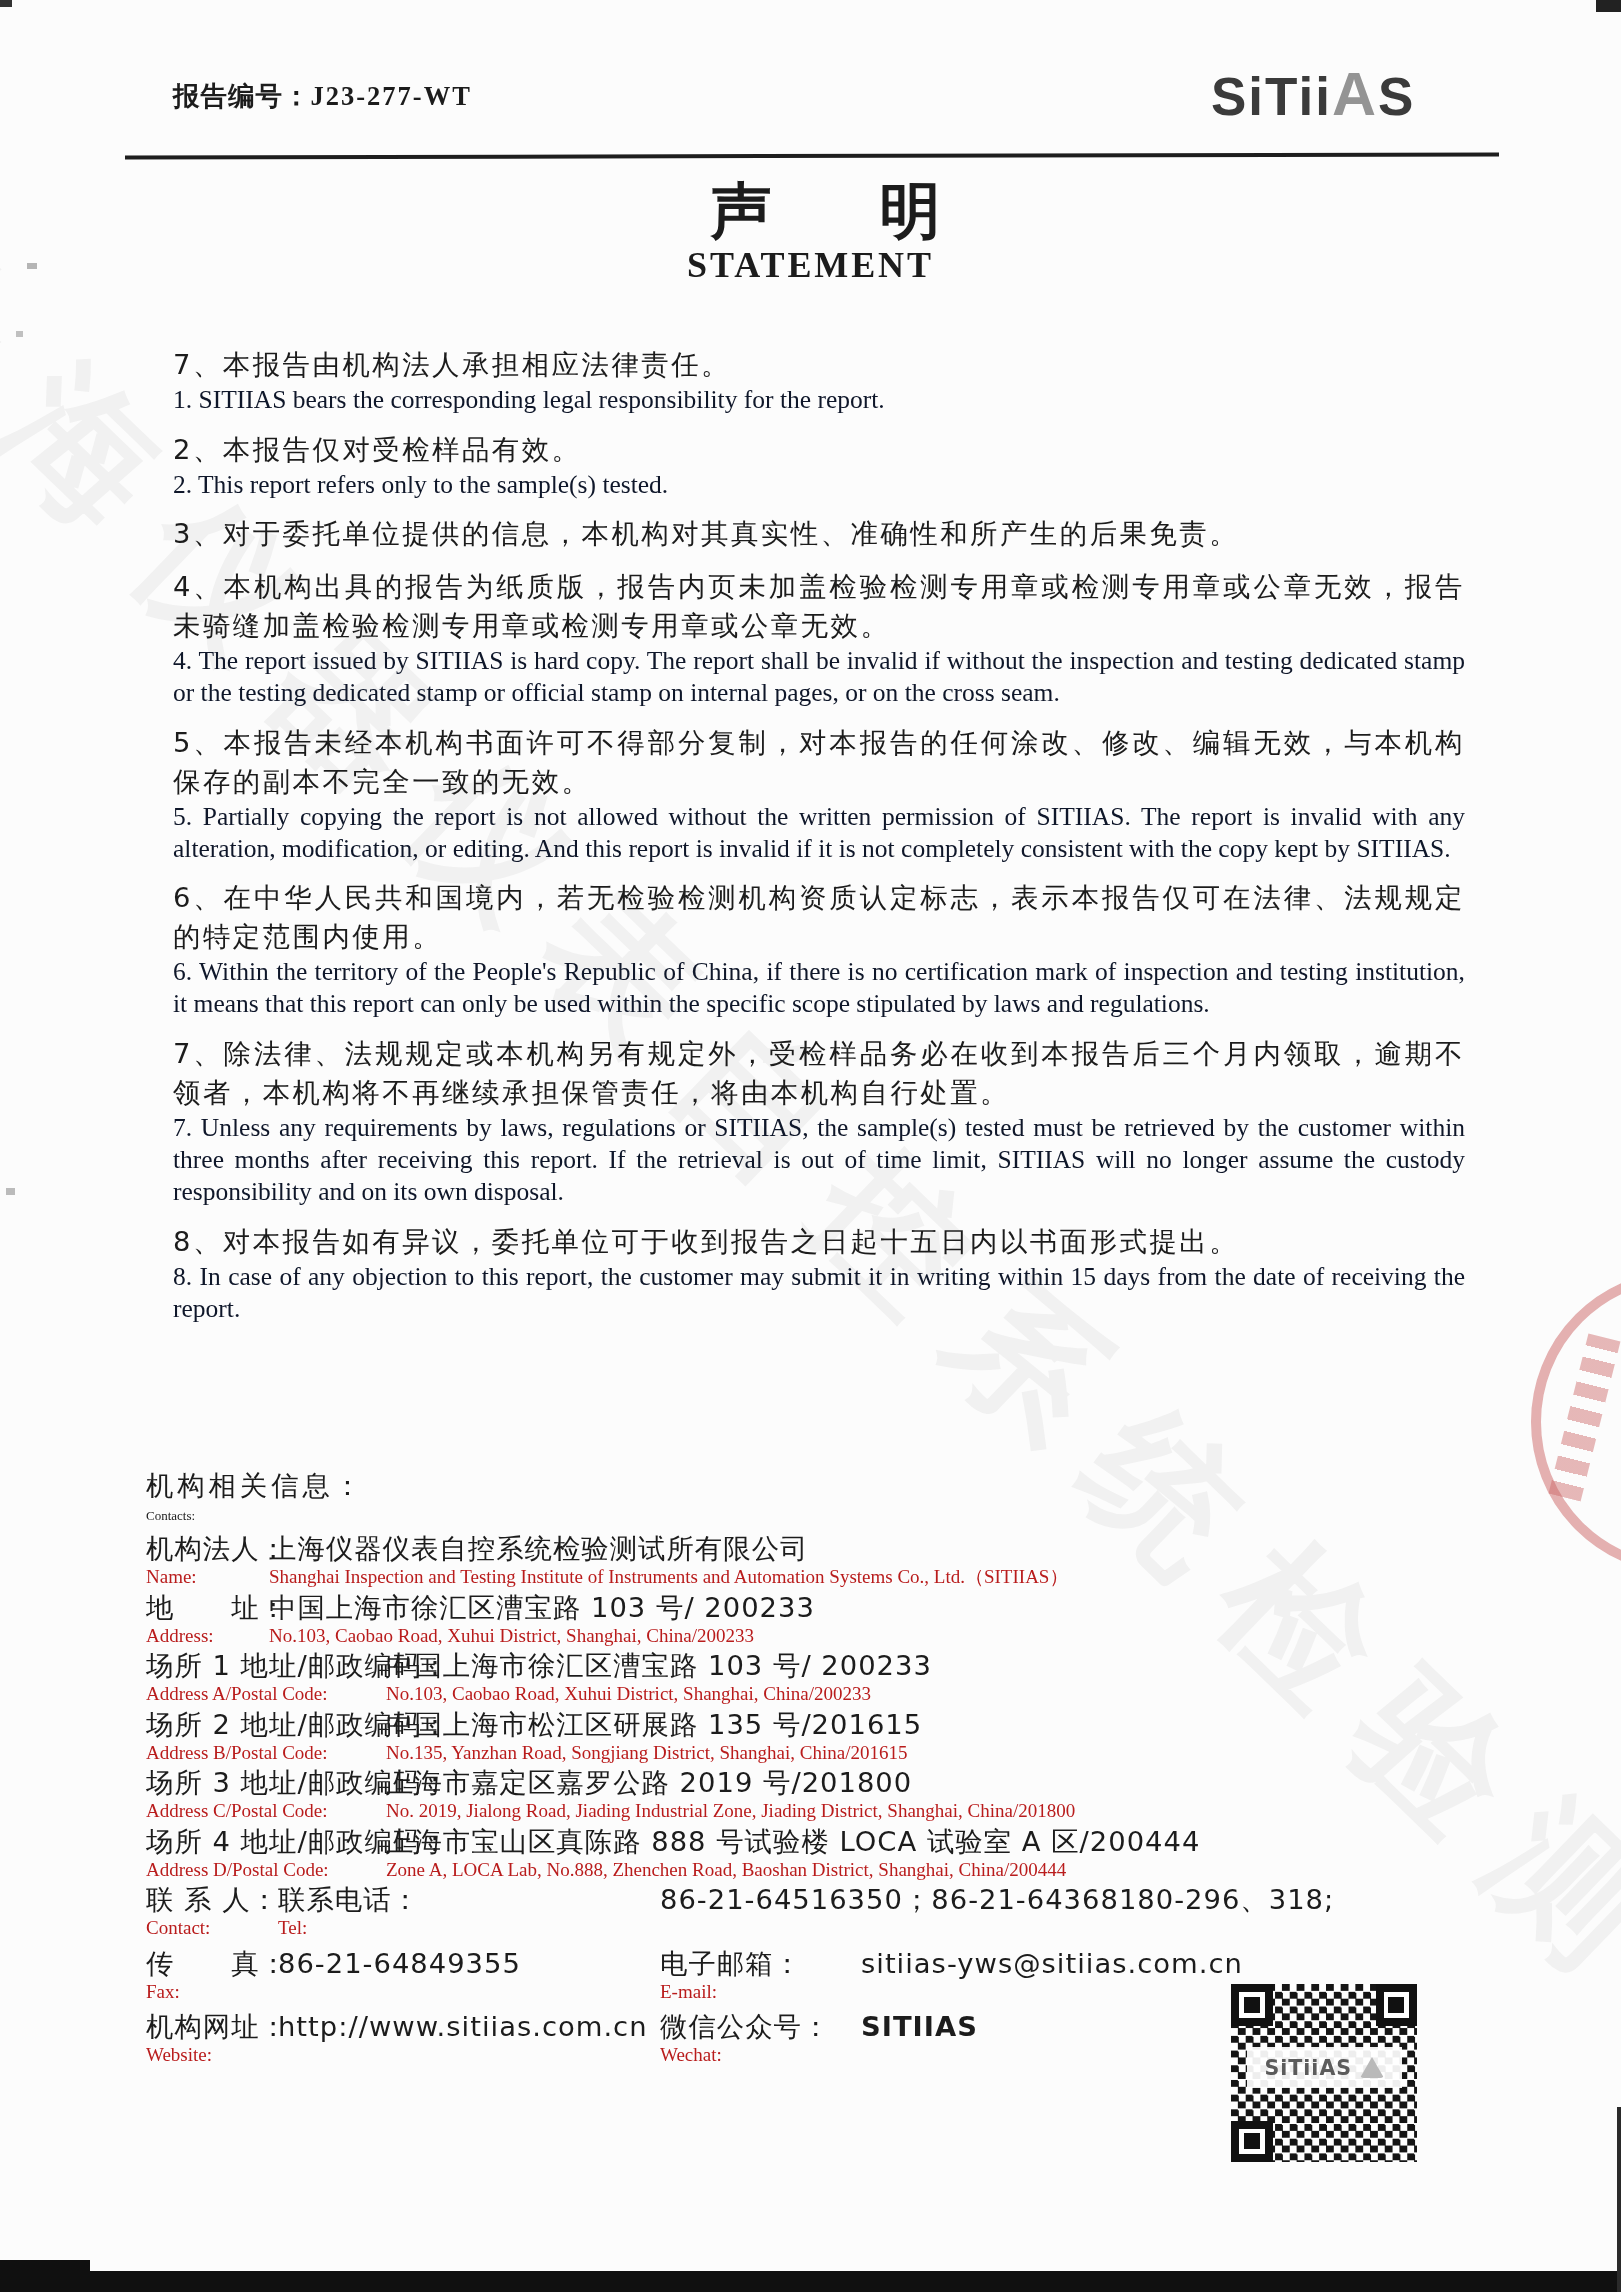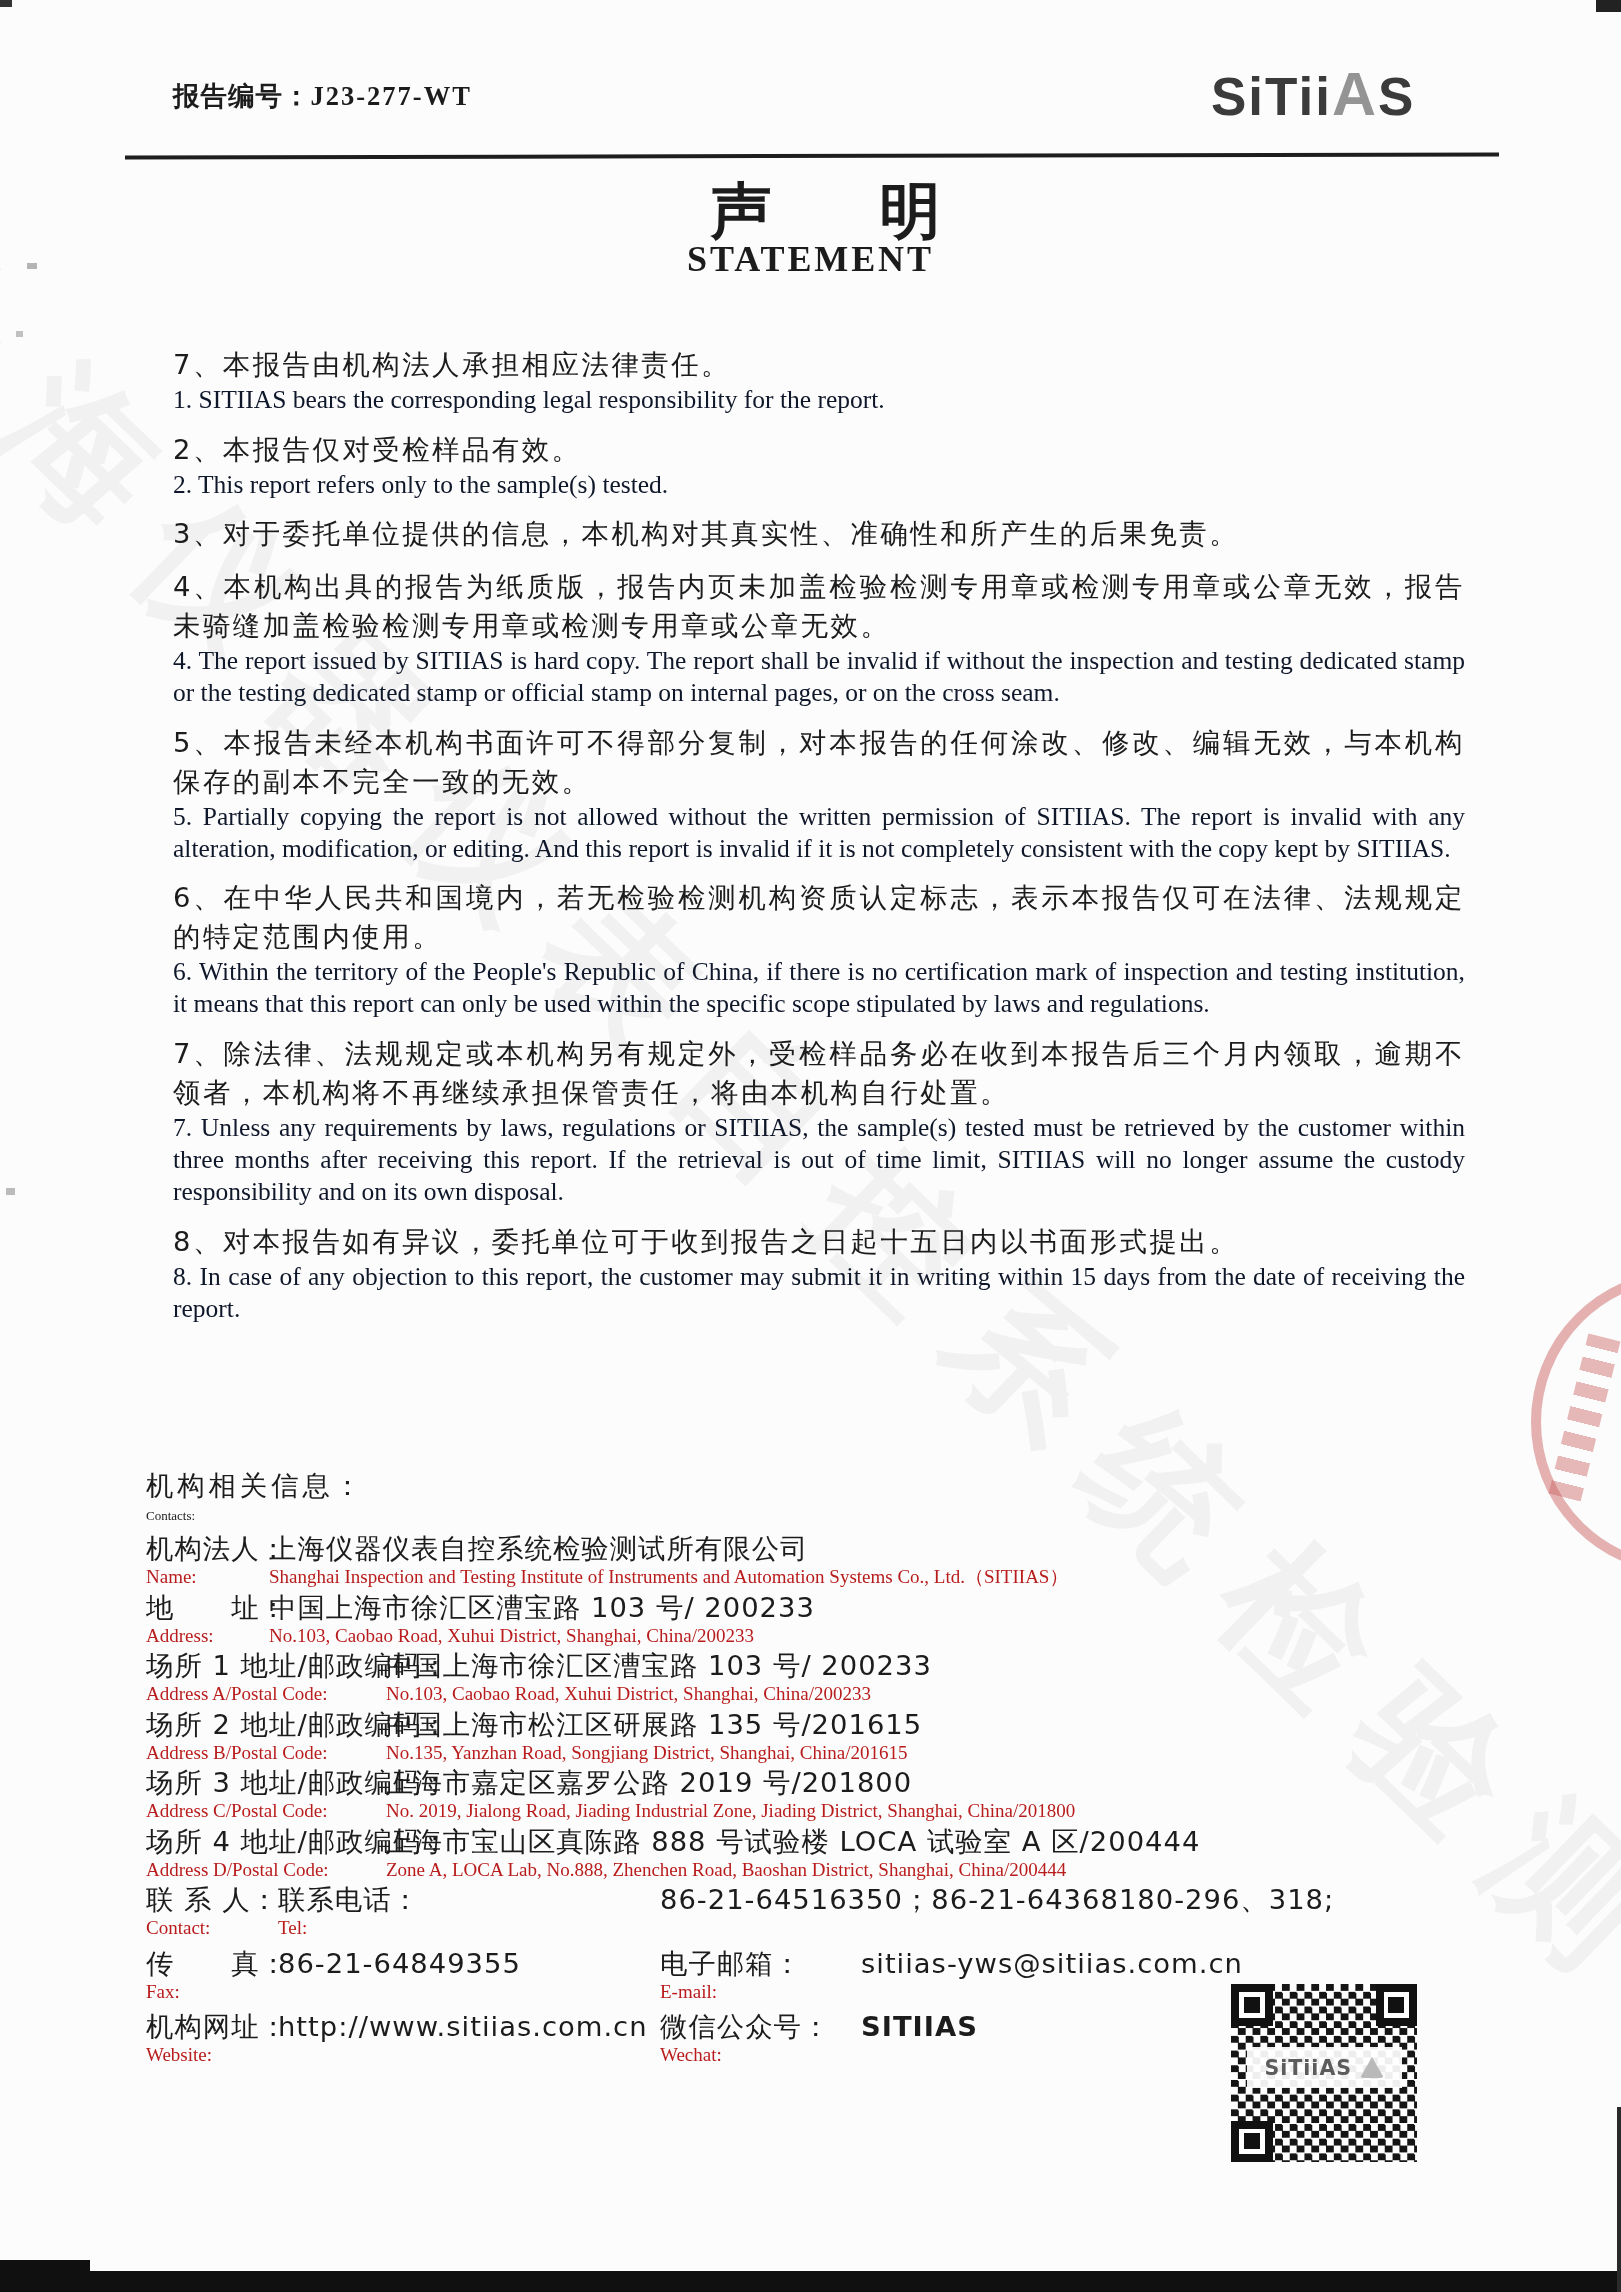--- a/index.html
+++ b/index.html
@@ -8,21 +8,21 @@
   
   .report-no{position:absolute;left:173px;top:78px;font-size:26.5px;font-weight:bold;letter-spacing:1px;white-space:nowrap;}
   .report-no .num{font-family:"Liberation Serif","DejaVu Serif",serif;font-weight:bold;letter-spacing:2px;}
   .logo{position:absolute;left:1211px;top:63px;font-family:"Liberation Sans","DejaVu Sans",sans-serif;
         font-weight:800;font-size:53px;color:#3b3b3b;letter-spacing:2px;line-height:63px;white-space:nowrap;}
   .logo .a{color:#949494;font-size:61px;}
   .rule{position:absolute;left:125px;top:154px;width:1374px;height:3.9px;background:#1e1e1e;transform:rotate(-0.12deg);}
   
   .title-cn{position:absolute;left:0;top:171px;width:100%;text-align:center;font-size:61px;font-weight:700;letter-spacing:0;padding-left:15px;}
   .title-cn .gap{display:inline-block;width:108px;}
-  .title-en{position:absolute;left:0;top:238px;width:100%;text-align:center;font-size:36px;font-weight:700;
+  .title-en{position:absolute;left:0;top:244px;width:100%;text-align:center;font-size:36px;font-weight:700;
             font-family:"Liberation Serif","DejaVu Serif",serif;letter-spacing:2.9px;}
   
   .stmts{position:absolute;left:173px;top:345px;width:1292px;}
   .stmt{margin:0 0 13.7px 0;}
   .stmt .cn{margin:0;font-size:27.4px;line-height:39px;letter-spacing:2.5px;text-align:justify;}
   .stmt .en{margin:0;font-size:25.5px;line-height:32px;color:#0f172a;text-align:justify;
             font-family:"Liberation Serif","DejaVu Serif",serif;}
   
   .contacts{position:absolute;left:123px;top:1468px;width:1355px;margin-left:23px;}
   .c-head-cn{font-size:27.4px;line-height:35px;letter-spacing:3.9px;}

